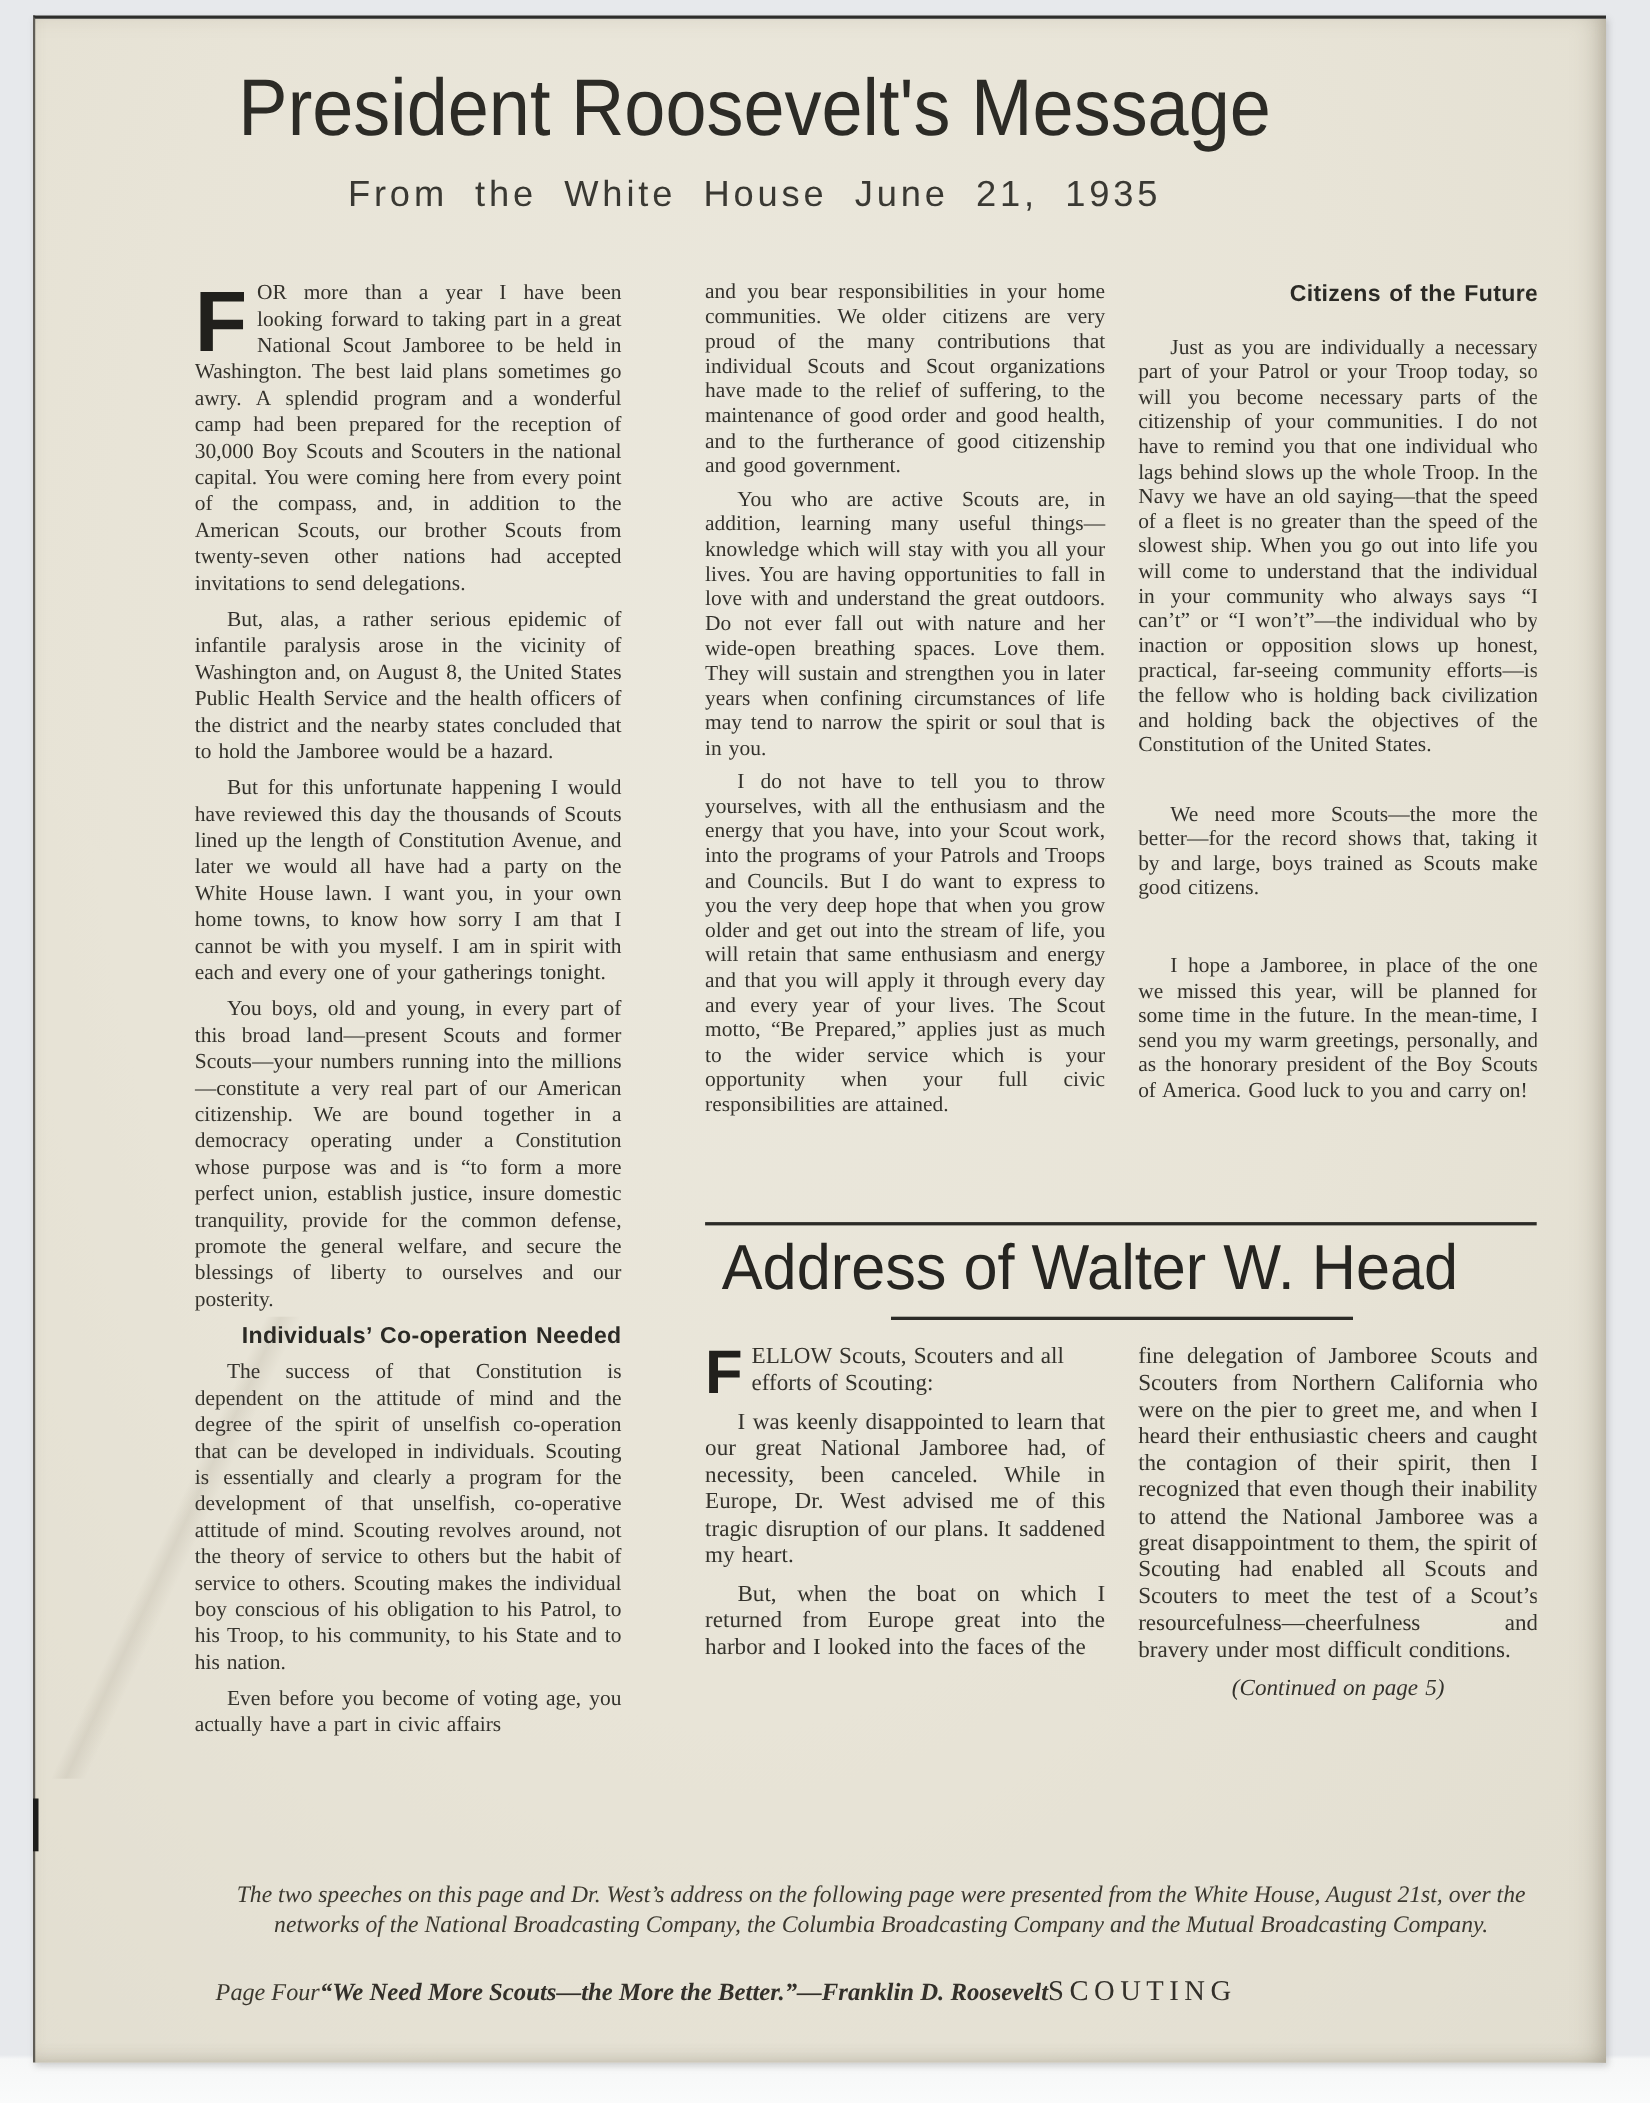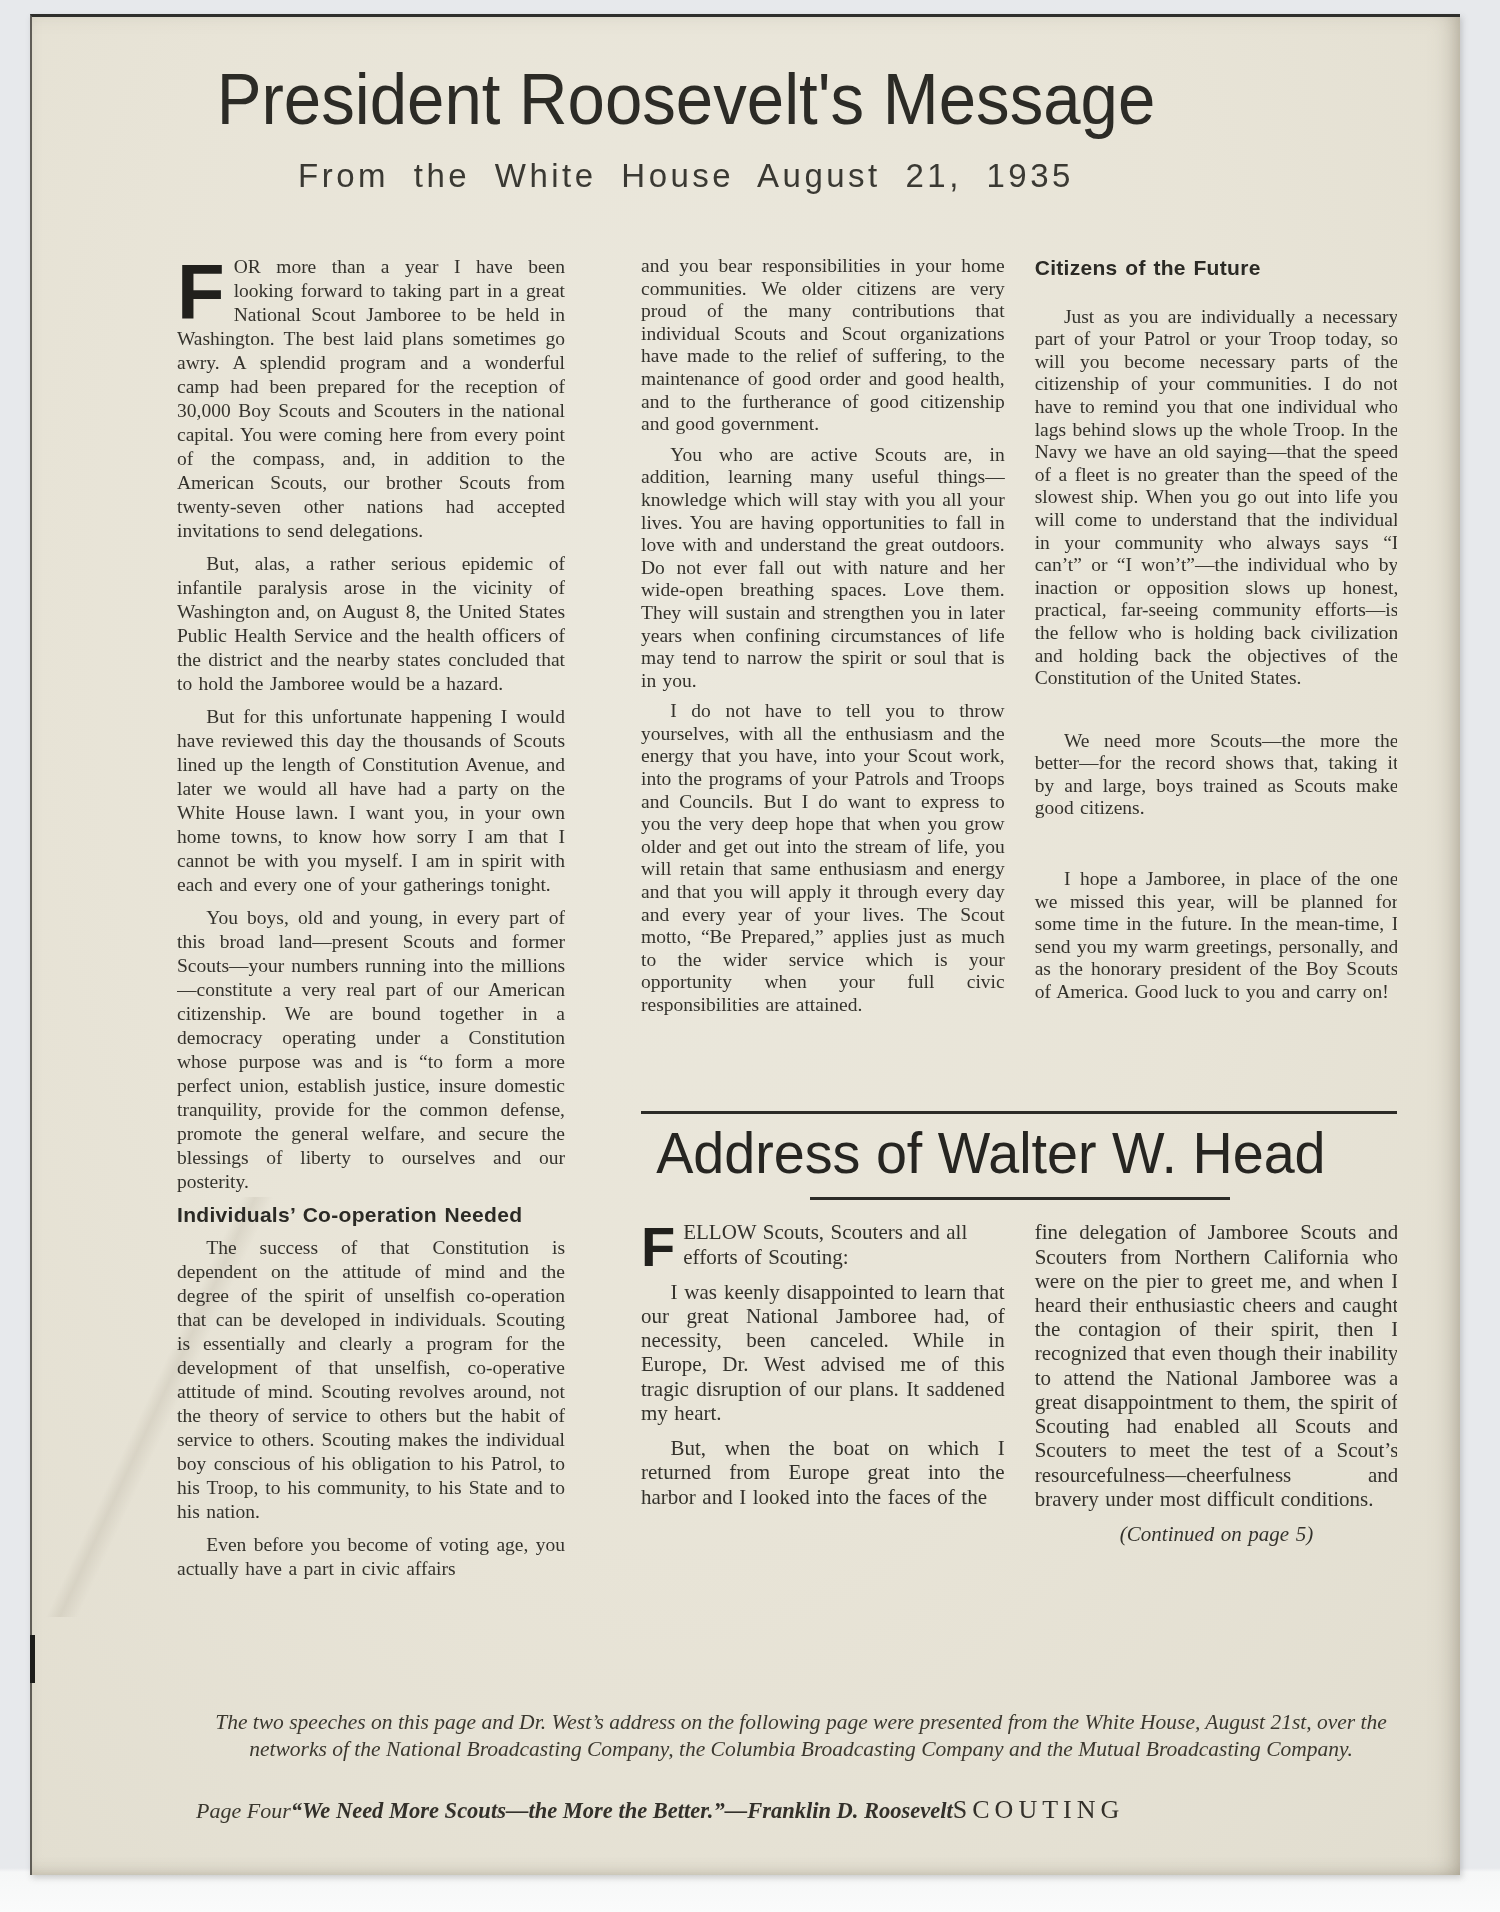--- a/index.html
+++ b/index.html
@@ -40,21 +40,21 @@
   .bodycol{flex:0 0 388px;font-size:19.5px;line-height:24px;text-align:justify;color:#34322c;word-spacing:.08em;}
   .bodycol p{margin:0 0 9px;}
   .bodycol p.ind{text-indent:1.5em;}
   .right-area{flex:1;display:flex;flex-direction:column;margin-left:48px;}
   .rsv-row{display:flex;gap:30px;height:830px;overflow:hidden;}
   .rsv-col{flex:1;font-size:19.5px;line-height:22.6px;text-align:justify;color:#34322c;word-spacing:.08em;}
   .rsv-col p{margin:0 0 8px;}
   .rsv-col p.ind{text-indent:1.5em;}
   .col-heading{
     font-family:"Liberation Sans",sans-serif;font-weight:700;font-size:21px;
-    text-align:left;letter-spacing:.3px;color:#2b2a25;margin:22px 0 14px;text-indent:0 !important;
+    text-align:right;letter-spacing:.3px;color:#2b2a25;margin:22px 0 14px;text-indent:0 !important;
   }
   .col-heading.first{margin-top:2px;margin-bottom:26px;}
   .gap-lg{margin-top:40px !important;}
   .gap-xl{margin-top:48px !important;}
 
   .dropcap{
     float:left;font-family:"Liberation Sans",sans-serif;font-weight:700;color:#21201c;
     font-size:78px;line-height:62px;padding:6px 9px 0 0;
   }
   .dropcap.small{font-size:56px;line-height:44px;padding:5px 8px 0 0;}
@@ -93,21 +93,21 @@
 </style>
 </head>
 <body>
 
 <div class="sheet">
   <div class="binding-mark"></div>
   <div class="crease"></div>
 
   <header class="masthead">
     <div class="main-title">President Roosevelt's Message</div>
-    <div class="main-subtitle">From the White House August 21, 1935</div>
+    <div class="main-subtitle">From the White House June 21, 1935</div>
   </header>
 
   <div class="columns-wrap">
 
     <div class="bodycol">
       <p><span class="dropcap">F</span><span>OR more than a year I have been looking forward to taking part in a great National Scout Jamboree to be held in Washington. The best laid plans sometimes go awry. A splendid program and a wonderful camp had been prepared for the reception of 30,000 Boy Scouts and Scouters in the national capital. You were coming here from every point of the compass, and, in addition to the American Scouts, our brother Scouts from twenty-seven other nations had accepted invitations to send delegations.</span></p>
       <p class="ind">But, alas, a rather serious epidemic of infantile paralysis arose in the vicinity of Washington and, on August 8, the United States Public Health Service and the health officers of the district and the nearby states concluded that to hold the Jamboree would be a hazard.</p>
       <p class="ind">But for this unfortunate happening I would have reviewed this day the thousands of Scouts lined up the length of Constitution Avenue, and later we would all have had a party on the White House lawn. I want you, in your own home towns, to know how sorry I am that I cannot be with you myself. I am in spirit with each and every one of your gatherings tonight.</p>
       <p class="ind">You boys, old and young, in every part of this broad land—present Scouts and former Scouts—your numbers running into the millions—constitute a very real part of our American citizenship. We are bound together in a democracy operating under a Constitution whose purpose was and is “to form a more perfect union, establish justice, insure domestic tranquility, provide for the common defense, promote the general welfare, and secure the blessings of liberty to ourselves and our posterity.</p>
       <p class="col-heading">Individuals’ Co-operation Needed</p>

